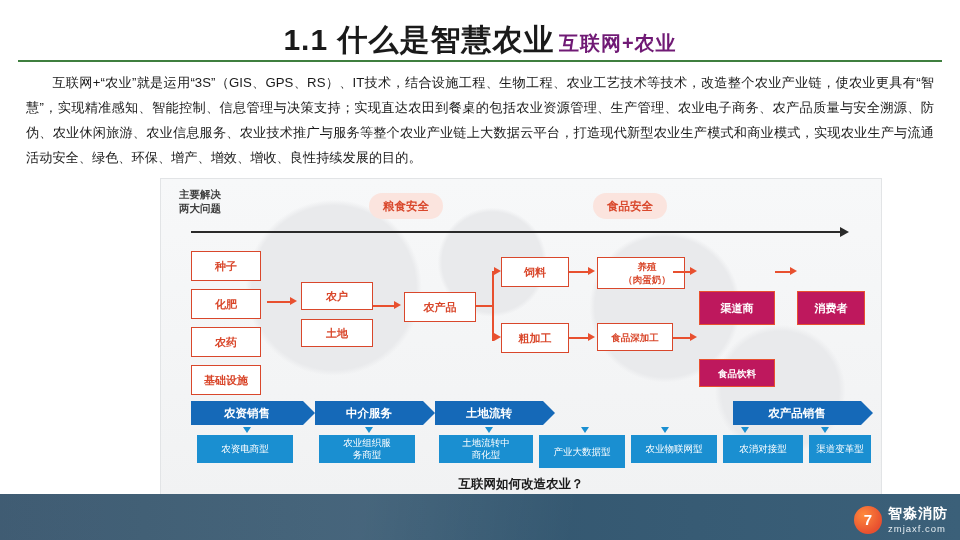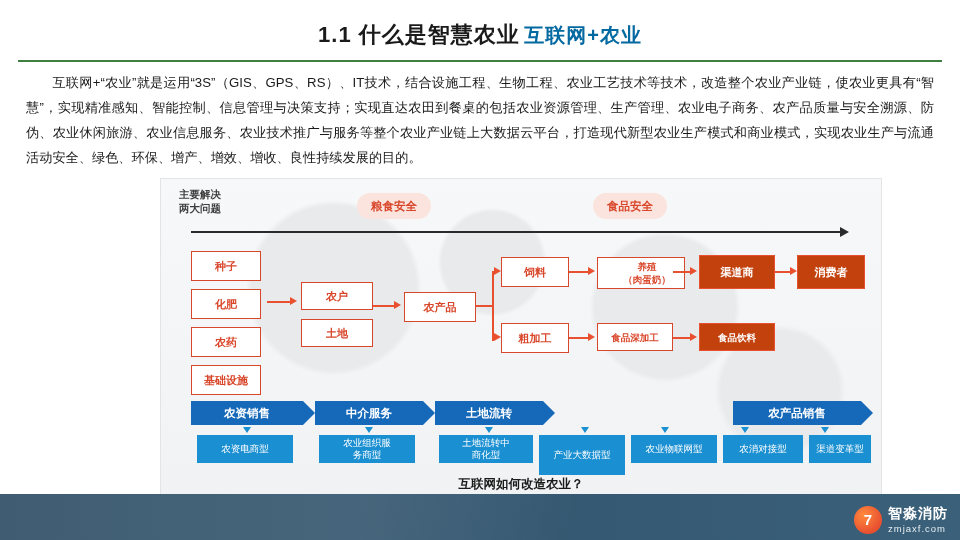--- a/index.html
+++ b/index.html
@@ -8,24 +8,24 @@
     background:#ffffff;
     font-family:"Liberation Sans","DejaVu Sans",sans-serif;
     position:relative;
   }
   
   .title-row{
     position:absolute;top:20px;left:0;width:960px;
     text-align:center;
   }
   .title-main{
-    font-size:22px;font-weight:bold;color:#1a1a1a;letter-spacing:1px;
+    font-size:30px;font-weight:bold;color:#1a1a1a;letter-spacing:1px;
   }
   .title-sub{
-    font-size:20px;font-weight:bold;color:#0369a1;letter-spacing:1px;
+    font-size:20px;font-weight:bold;color:#701a75;letter-spacing:1px;
   }
   .title-rule{
     position:absolute;top:60px;left:18px;width:924px;height:2px;background:#3f7f3f;
   }
   
   .para{
     position:absolute;top:70px;left:26px;width:908px;
     font-size:13.2px;line-height:25px;color:#1a1a1a;text-align:justify;
     text-indent:2em;
   }
@@ -60,21 +60,21 @@
   .axis:after{
     content:"";position:absolute;right:-8px;top:-4px;
     border-left:9px solid #2a2a2a;border-top:5px solid transparent;border-bottom:5px solid transparent;
   }
   
   .bx{
     position:absolute;border:1.4px solid #d9472b;color:#d9472b;background:#fff;
     font-size:11px;font-weight:bold;display:flex;align-items:center;justify-content:center;
     text-align:center;line-height:13px;
   }
-  .bx.fill{background:#c2410c;color:#fff;border-color:#e8502f;}
+  .bx.fill{background:#be185d;color:#fff;border-color:#e8502f;margin-top:36px;}
   .bx.small{font-size:9.5px;}
   
   .ln{position:absolute;background:#e8502f;}
   .arw{position:absolute;width:0;height:0;
     border-left:7px solid #e8502f;border-top:4.5px solid transparent;border-bottom:4.5px solid transparent;}
   
   .banner{
     position:absolute;height:24px;background:#1569b8;color:#fff;font-size:11.5px;
     font-weight:bold;display:flex;align-items:center;justify-content:center;
   }
@@ -122,21 +122,21 @@
 <div class="title-rule"></div>
 
 <div class="para">互联网+“农业”就是运用“3S”（GIS、GPS、RS）、IT技术，结合设施工程、生物工程、农业工艺技术等技术，改造整个农业产业链，使农业更具有“智慧”，实现精准感知、智能控制、信息管理与决策支持；实现直达农田到餐桌的包括农业资源管理、生产管理、农业电子商务、农产品质量与安全溯源、防伪、农业休闲旅游、农业信息服务、农业技术推广与服务等整个农业产业链上大数据云平台，打造现代新型农业生产模式和商业模式，实现农业生产与流通活动安全、绿色、环保、增产、增效、增收、良性持续发展的目的。</div>
 
 <div class="figure">
   <div class="fig-map"></div>
 
   <div class="fig-note" style="white-space:pre-line;"><span>主要解决
 两大问题</span></div>
 
-  <div class="pill" style="left:196px;top:14px;">粮食安全</div>
+  <div class="pill" style="left:208px;top:14px;">粮食安全</div>
   <div class="pill" style="left:432px;top:14px;">食品安全</div>
 
   <div class="axis"></div>
 
   <div class="bx" style="left:30px;top:110px;width:68px;height:28px;">化肥</div>
   <div class="bx" style="left:30px;top:72px;width:68px;height:28px;">种子</div>
   <div class="bx" style="left:30px;top:148px;width:68px;height:28px;">农药</div>
   <div class="bx" style="left:30px;top:186px;width:68px;height:28px;">基础设施</div>
 
   <div class="ln" style="left:106px;top:122px;width:24px;height:2px;"></div>
@@ -191,21 +191,21 @@
   <div class="down" style="left:420px;top:248px;"></div>
   <div class="down" style="left:500px;top:248px;"></div>
   <div class="down" style="left:580px;top:248px;"></div>
   <div class="down" style="left:660px;top:248px;"></div>
 
   <div class="bluebox" style="left:36px;top:256px;width:96px;height:28px;">农资电商型</div>
   <div class="bluebox" style="left:158px;top:256px;width:96px;height:28px;white-space:pre-line;"><span>农业组织服
 务商型</span></div>
   <div class="bluebox" style="left:278px;top:256px;width:94px;height:28px;white-space:pre-line;"><span>土地流转中
 商化型</span></div>
-  <div class="bluebox" style="left:378px;top:256px;width:86px;height:40px;">产业大数据型</div>
+  <div class="bluebox" style="left:378px;top:256px;width:86px;height:33px;">产业大数据型</div>
   <div class="bluebox" style="left:470px;top:256px;width:86px;height:28px;">农业物联网型</div>
   <div class="bluebox" style="left:562px;top:256px;width:80px;height:28px;">农消对接型</div>
   <div class="bluebox" style="left:648px;top:256px;width:62px;height:28px;">渠道变革型</div>
 
   <div class="bottom-q">互联网如何改造农业？</div>
 </div>
 
 <div class="band"></div>
 <div class="band-sheen"></div>
 

